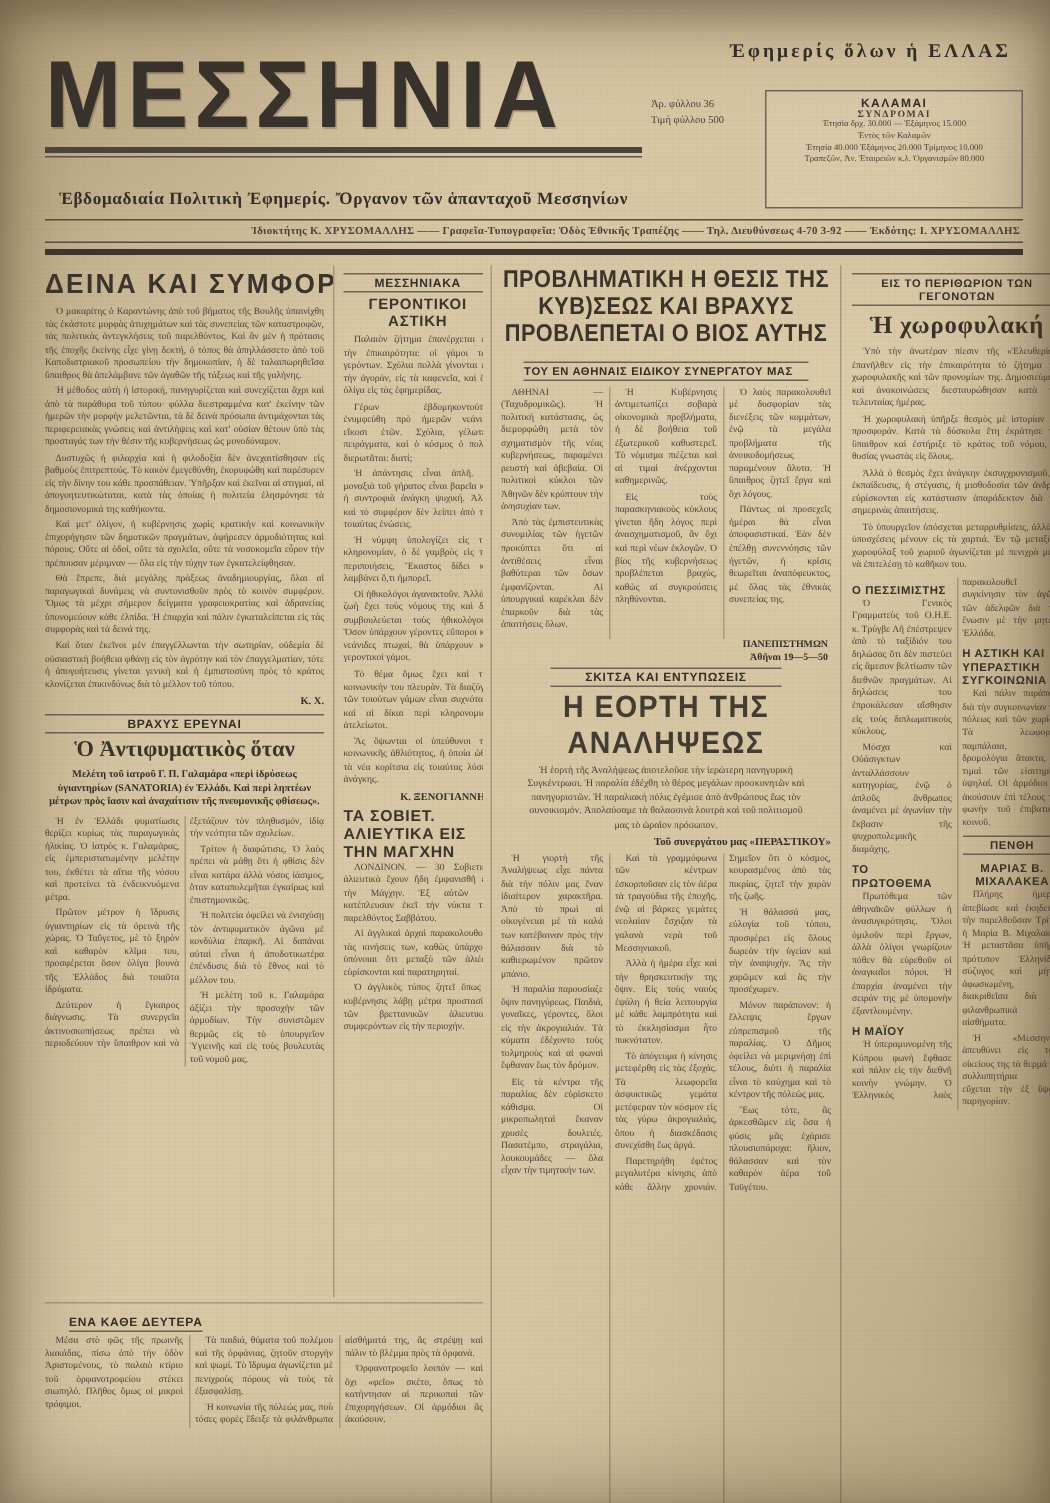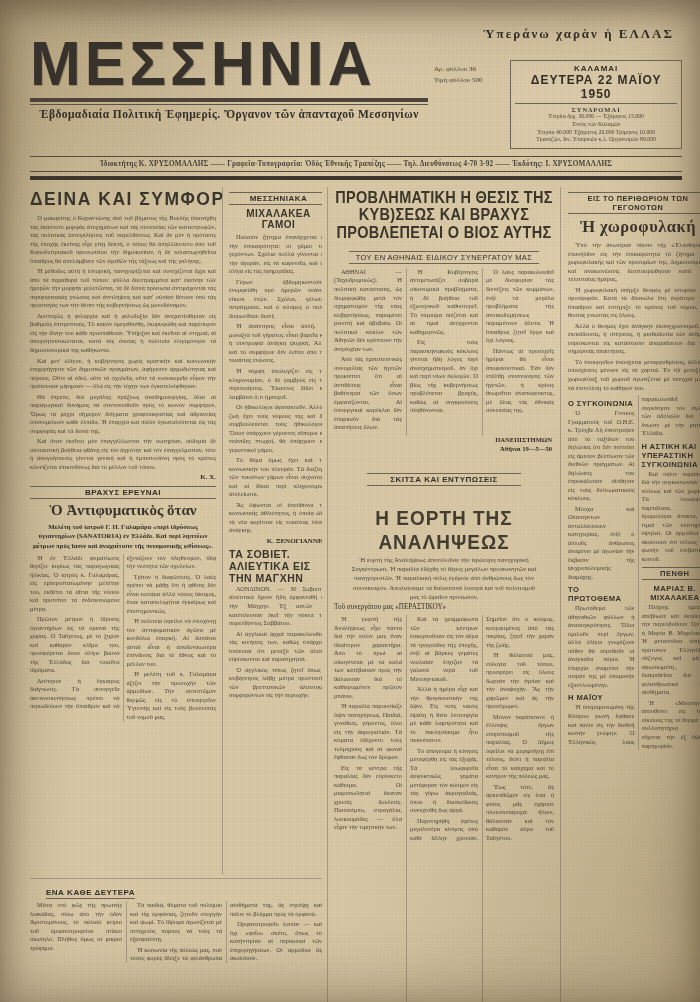--- a/index.html
+++ b/index.html
@@ -43,34 +43,34 @@
   .brand h1{
     margin:0;font-family:"Liberation Sans",sans-serif;font-weight:bold;
     font-size:61px;line-height:.92;letter-spacing:4px;color:#37322b;
     transform:scaleY(1.04);transform-origin:top left;white-space:nowrap;
     text-shadow:1px 1px 0 rgba(50,40,25,.25);
   }
   .brand-rules{margin-top:8px;}
   .brand-rules .thick{height:4px;background:#4c443a;}
   .brand-rules .thin{height:1px;background:#5c5346;margin-top:2px;}
   .subtitle{width:398px;text-align:center;font-weight:bold;font-size:11.5px;
-    margin-top:3px;color:var(--ink-dk);letter-spacing:.4px;}
+    margin-top:22px;color:var(--ink-dk);letter-spacing:.4px;}
   .issue-meta{width:76px;padding:30px 0 0 6px;font-size:7px;line-height:1.5;color:var(--ink);}
   .datebox{width:170px;margin-top:26px;margin-left:4px;border:1px solid var(--rule);
     padding:3px 4px 4px;background:rgba(255,248,230,.08);}
   .datebox .city{text-align:center;font-family:"Liberation Sans",sans-serif;
     font-weight:bold;font-size:8px;letter-spacing:1px;color:var(--ink-dk);}
   .datebox .date{text-align:center;font-family:"Liberation Sans",sans-serif;
     font-weight:bold;font-size:12px;letter-spacing:1px;color:#332d25;
     border-bottom:1px solid var(--rule);padding-bottom:2px;margin-bottom:2px;}
   .datebox .subs-title{text-align:center;font-weight:bold;font-size:6.5px;letter-spacing:1px;}
   .datebox .subs p{margin:0;font-size:5.8px;line-height:1.35;text-align:center;text-indent:0;}
   .publine{margin-top:7px;border-top:1.5px solid #554c3f;border-bottom:1.5px solid #554c3f;
     padding:3px 2px;font-size:7.2px;font-weight:bold;color:var(--ink);
-    letter-spacing:.2px;text-align:center;}
+    letter-spacing:.2px;text-align:right;}
   .headrule{height:4px;background:#3c362e;margin:4px 18px 0 30px;}
   
   .main{display:flex;padding:7px 18px 0 30px;height:838px;overflow:hidden;}
   .colL{width:292px;flex:none;display:flex;flex-direction:column;}
   .colL-top{display:flex;height:688px;overflow:hidden;}
   .c1{width:186px;flex:none;padding-right:6px;border-right:1px solid var(--rule-soft);overflow:hidden;}
   .c2{width:99px;flex:none;padding-left:6px;overflow:hidden;}
   .colL-bottom{border-top:1px solid var(--rule-soft);margin-top:3px;padding-top:2px;
     height:142px;overflow:hidden;}
   .colC{width:220px;flex:none;margin:0 5px;padding:0 6px;border-left:1px solid var(--rule-soft);
@@ -91,63 +91,62 @@
   .h-antifym{font-size:15px;margin:1px 0 3px;}
   .deck{font-size:6.8px;font-weight:bold;text-align:center;line-height:1.35;
     margin:0 0 4px;color:var(--ink-dk);}
   .h-gamoi{font-family:"Liberation Sans",sans-serif;font-weight:bold;font-size:10px;
     text-align:center;letter-spacing:.5px;color:#3a352c;margin:2px 0 3px;}
   .kicker-center{font-family:"Liberation Serif",serif;font-weight:bold;font-size:13px;
     text-align:center;margin:2px 0 2px;color:var(--ink-dk);}
   .h-main{font-family:"Liberation Sans",sans-serif;font-weight:bold;font-size:14.5px;
     line-height:1.12;text-align:center;letter-spacing:.3px;color:#3a342a;
     transform:scaleY(1.12);transform-origin:top;margin:1px 0 4px;}
-  .byline-bar{font-family:"Liberation Sans",sans-serif;font-weight:normal;font-size:7.5px;
-    text-align:center;border-top:1px solid var(--rule);border-bottom:1px solid var(--rule);
+  .byline-bar{font-family:"Liberation Sans",sans-serif;font-weight:bold;font-size:7.5px;
+    border-top:1px solid var(--rule);border-bottom:1px solid var(--rule);
     width:86%;margin:14px auto 4px;padding:1px 0;color:var(--ink-dk);letter-spacing:.4px;}
   .h-eorti{font-family:"Liberation Sans",sans-serif;font-weight:bold;font-size:19px;
     text-align:center;letter-spacing:1px;color:#423c31;margin:1px 0 4px;
     transform:scaleY(1.08);transform-origin:top;}
   .eorti-deck{font-size:6.6px;text-align:center;line-height:1.4;width:84%;
     margin:0 auto 2px;color:var(--ink);}
-  .byline{text-align:left;font-weight:normal;font-size:7.2px;margin:0 0 4px;color:var(--ink-dk);}
+  .byline{text-align:right;font-weight:bold;font-size:7.2px;margin:0 0 4px;color:var(--ink-dk);}
   .h-xoro{font-size:16.5px;margin:3px 0 4px;letter-spacing:.5px;}
   .subhead{font-family:"Liberation Sans",sans-serif;font-weight:bold;font-size:7.6px;
     letter-spacing:.4px;margin:4px 0 1px;color:#37322a;break-after:avoid;}
   .h-soviet{font-family:"Liberation Sans",sans-serif;font-weight:bold;font-size:10.5px;
     line-height:1.15;text-align:left;letter-spacing:.5px;color:#3a352c;margin:3px 0 1px;}
   .kicker-left{font-family:"Liberation Sans",sans-serif;font-weight:bold;font-size:8px;
     letter-spacing:.5px;color:var(--ink-dk);border-bottom:1px solid var(--rule);
     display:inline-block;padding-bottom:1px;margin:1px 16px 2px;}
   .h-orfano{font-size:15px;text-align:left;margin:0 0 3px;padding-left:14px;}
   .dateline{text-align:right;font-size:6.6px;font-weight:bold;color:var(--ink-dk);margin:0 2px 2px 0;}
 </style>
 </head>
 <body>
 
 <div class="page">
 
   <header class="masthead">
-    <div class="motto">Ὑπεράνω χαρὰν ἡ ΕΛΛΑΣ</div>
+    <div class="motto">Ἐφημερίς ὅλων ἡ ΕΛΛΑΣ</div>
     <div class="mast-row">
       <div class="brand">
         <h1>ΜΕΣΣΗΝΙΑ</h1>
         <div class="brand-rules">
           <div class="thick"></div>
             <div class="thin"></div>
         </div>
         <div class="subtitle">Ἑβδομαδιαία Πολιτικὴ Ἐφημερίς. Ὄργανον τῶν ἁπανταχοῦ Μεσσηνίων</div>
       </div>
       <div class="issue-meta">
         <div>Ἀρ. φύλλου 36</div>
         <div>Τιμὴ φύλλου 500</div>
       </div>
       <div class="datebox">
         <div class="city">ΚΑΛΑΜΑΙ</div>
-        <div class="date">ΔΕΥΤΕΡΑ 22 ΜΑΪΟΥ 1950</div>
         <div class="subs-title">ΣΥΝΔΡΟΜΑΙ</div>
         <div class="subs">
             <p class="bp">Ἐτησία δρχ. 30.000 — Ἐξάμηνος 15.000</p>
             <p class="bp">Ἐντὸς τῶν Καλαμῶν</p>
             <p class="bp">Ἐτησία 40.000  Ἐξάμηνος 20.000  Τρίμηνος 10.000</p>
             <p class="bp">Τραπεζῶν, Ἀν. Ἑταιρειῶν κ.λ. Ὀργανισμῶν 80.000</p>
           </div>
       </div>
     </div>
     <div class="publine">Ἰδιοκτήτης Κ. ΧΡΥΣΟΜΑΛΛΗΣ  ——  Γραφεῖα-Τυπογραφεῖα: Ὁδὸς Ἐθνικῆς Τραπέζης  ——  Τηλ. Διευθύνσεως 4-70  3-92  ——  Ἐκδότης: Ι. ΧΡΥΣΟΜΑΛΛΗΣ</div>
@@ -179,21 +178,21 @@
               <p class="bp">Πρῶτον μέτρον ἡ ἵδρυσις ὑγιαντηρίων εἰς τὰ ὀρεινὰ τῆς χώρας. Ὁ Ταΰγετος, μὲ τὸ ξηρὸν καὶ καθαρὸν κλῖμα του, προσφέρεται ὅσον ὀλίγα βουνὰ τῆς Ἑλλάδος διὰ τοιαῦτα ἱδρύματα.</p>
               <p class="bp">Δεύτερον ἡ ἔγκαιρος διάγνωσις. Τὰ συνεργεῖα ἀκτινοσκοπήσεως πρέπει νὰ περιοδεύουν τὴν ὕπαιθρον καὶ νὰ ἐξετάζουν τὸν πληθυσμόν, ἰδίᾳ τὴν νεότητα τῶν σχολείων.</p>
               <p class="bp">Τρίτον ἡ διαφώτισις. Ὁ λαὸς πρέπει νὰ μάθῃ ὅτι ἡ φθίσις δὲν εἶναι κατάρα ἀλλὰ νόσος ἰάσιμος, ὅταν καταπολεμῆται ἐγκαίρως καὶ ἐπιστημονικῶς.</p>
               <p class="bp">Ἡ πολιτεία ὀφείλει νὰ ἐνισχύσῃ τὸν ἀντιφυματικὸν ἀγῶνα μὲ κονδύλια ἐπαρκῆ. Αἱ δαπάναι αὐταὶ εἶναι ἡ ἀποδοτικωτέρα ἐπένδυσις διὰ τὸ ἔθνος καὶ τὸ μέλλον του.</p>
               <p class="bp">Ἡ μελέτη τοῦ κ. Γαλαμάρα ἀξίζει τὴν προσοχὴν τῶν ἁρμοδίων. Τὴν συνιστῶμεν θερμῶς εἰς τὸ ὑπουργεῖον Ὑγιεινῆς καὶ εἰς τοὺς βουλευτὰς τοῦ νομοῦ μας.</p>
             </div>
         </section>
 
         <section class="c2">
           <div class="kicker-box">ΜΕΣΣΗΝΙΑΚΑ</div>
-          <h3 class="h-gamoi">ΜΙΧΑΛΑΚΕΑ ΓΑΜΟΙ</h3>
+          <h3 class="h-gamoi">ΓΕΡΟΝΤΙΚΟΙ ΑΣΤΙΚΗ</h3>
           <div>
               <p class="bp">Παλαιὸν ζήτημα ἐπανέρχεται εἰς τὴν ἐπικαιρότητα: οἱ γάμοι τῶν γερόντων. Σχόλια πολλὰ γίνονται εἰς τὴν ἀγοράν, εἰς τὰ καφενεῖα, καὶ ὄχι ὀλίγα εἰς τὰς ἐφημερίδας.</p>
               <p class="bp">Γέρων ἑβδομηκοντούτης ἐνυμφεύθη πρὸ ἡμερῶν νεάνιδα εἴκοσι ἐτῶν. Σχόλια, γέλωτες, πειράγματα, καὶ ὁ κόσμος ὁ πολὺς διερωτᾶται: διατί;</p>
               <p class="bp">Ἡ ἀπάντησις εἶναι ἁπλῆ. Ἡ μοναξιὰ τοῦ γήρατος εἶναι βαρεῖα καὶ ἡ συντροφιὰ ἀνάγκη ψυχική. Ἀλλὰ καὶ τὸ συμφέρον δὲν λείπει ἀπὸ τὰς τοιαύτας ἑνώσεις.</p>
               <p class="bp">Ἡ νύμφη ὑπολογίζει εἰς τὴν κληρονομίαν, ὁ δὲ γαμβρὸς εἰς τὰς περιποιήσεις. Ἕκαστος δίδει καὶ λαμβάνει ὅ,τι ἠμπορεῖ.</p>
               <p class="bp">Οἱ ἠθικολόγοι ἀγανακτοῦν. Ἀλλὰ ἡ ζωὴ ἔχει τοὺς νόμους της καὶ δὲν συμβουλεύεται τοὺς ἠθικολόγους. Ὅσον ὑπάρχουν γέροντες εὔποροι καὶ νεάνιδες πτωχαί, θὰ ὑπάρχουν καὶ γεροντικοὶ γάμοι.</p>
               <p class="bp">Τὸ θέμα ὅμως ἔχει καὶ τὴν κοινωνικήν του πλευράν. Τὰ διαζύγια τῶν τοιούτων γάμων εἶναι συχνότατα καὶ αἱ δίκαι περὶ κληρονομιῶν ἀτελείωτοι.</p>
               <p class="bp">Ἂς ὄψωνται οἱ ὑπεύθυνοι τῆς κοινωνικῆς ἀθλιότητος, ἡ ὁποία ὠθεῖ τὰ νέα κορίτσια εἰς τοιαύτας λύσεις ἀνάγκης.</p>
             </div>
           <div class="sig">Κ. ΞΕΝΟΓΙΑΝΝΗΣ</div>
@@ -227,21 +226,21 @@
             <p class="bp">Ἡ Κυβέρνησις ἀντιμετωπίζει σοβαρὰ οἰκονομικὰ προβλήματα, ἡ δὲ βοήθεια τοῦ ἐξωτερικοῦ καθυστερεῖ. Τὸ νόμισμα πιέζεται καὶ αἱ τιμαὶ ἀνέρχονται καθημερινῶς.</p>
             <p class="bp">Εἰς τοὺς παρασκηνιακοὺς κύκλους γίνεται ἤδη λόγος περὶ ἀνασχηματισμοῦ, ἂν ὄχι καὶ περὶ νέων ἐκλογῶν. Ὁ βίος τῆς κυβερνήσεως προβλέπεται βραχύς, καθὼς αἱ συγκρούσεις πληθύνονται.</p>
             <p class="bp">Ὁ λαὸς παρακολουθεῖ μὲ δυσφορίαν τὰς διενέξεις τῶν κομμάτων, ἐνῷ τὰ μεγάλα προβλήματα τῆς ἀνοικοδομήσεως παραμένουν ἄλυτα. Ἡ ὕπαιθρος ζητεῖ ἔργα καὶ ὄχι λόγους.</p>
             <p class="bp">Πάντως αἱ προσεχεῖς ἡμέραι θὰ εἶναι ἀποφασιστικαί. Ἐὰν δὲν ἐπέλθῃ συνεννόησις τῶν ἡγετῶν, ἡ κρίσις θεωρεῖται ἀναπόφευκτος, μὲ ὅλας τὰς ἐθνικὰς συνεπείας της.</p>
           </div>
         <div class="dateline">ΠΑΝΕΠΙΣΤΗΜΩΝ</div>
         <div class="dateline">Ἀθῆναι 19—5—50</div>
       </section>
 
       <section>
-        <div class="kicker-box" style="width:70%;margin:21px auto;">ΣΚΙΤΣΑ ΚΑΙ ΕΝΤΥΠΩΣΕΙΣ</div>
+        <div class="kicker-box" style="width:70%;margin:3px auto;">ΣΚΙΤΣΑ ΚΑΙ ΕΝΤΥΠΩΣΕΙΣ</div>
         <h2 class="h-eorti">Η ΕΟΡΤΗ ΤΗΣ ΑΝΑΛΗΨΕΩΣ</h2>
         <div class="eorti-deck">Ἡ ἑορτὴ τῆς Ἀναλήψεως ἀποτελοῦσε τὴν ἱερώτερη πανηγυρικὴ Συγκέντρωσι. Ἡ παραλία ἐδέχθη τὸ θέρος μεγάλων προσκυνητῶν καὶ πανηγυριστῶν. Ἡ παραλιακὴ πόλις ἐγέμισε ἀπὸ ἀνθρώπους ἕως τὸν συνοικισμόν. Ἀπολαύσαμε τὰ θαλασσινὰ λουτρὰ καὶ τοῦ πολιτισμοῦ μας τὸ ὡραῖον πρόσωπον.</div>
         <div class="byline">Τοῦ συνεργάτου μας «ΠΕΡΑΣΤΙΚΟΥ»</div>
         <div class="cols3" style="height:470px;overflow:hidden;">
             <p class="bp">Ἡ γιορτὴ τῆς Ἀναλήψεως εἶχε πάντα διὰ τὴν πόλιν μας ἕναν ἰδιαίτερον χαρακτῆρα. Ἀπὸ τὸ πρωὶ αἱ οἰκογένειαι μὲ τὰ καλά των κατέβαιναν πρὸς τὴν θάλασσαν διὰ τὸ καθιερωμένον πρῶτον μπάνιο.</p>
             <p class="bp">Ἡ παραλία παρουσίαζε ὄψιν πανηγύρεως. Παιδιά, γυναῖκες, γέροντες, ὅλοι εἰς τὴν ἀκρογιαλιάν. Τὰ κύματα ἐδέχοντο τοὺς τολμηροὺς καὶ αἱ φωναὶ ἔφθαναν ἕως τὸν δρόμον.</p>
             <p class="bp">Εἰς τὰ κέντρα τῆς παραλίας δὲν εὑρίσκετο κάθισμα. Οἱ μικροπωληταὶ ἔκαναν χρυσὲς δουλειές. Πασατέμπο, στραγάλια, λουκουμάδες — ὅλα εἶχαν τὴν τιμητικήν των.</p>
             <p class="bp">Καὶ τὰ γραμμόφωνα τῶν κέντρων ἐσκορποῦσαν εἰς τὸν ἀέρα τὰ τραγούδια τῆς ἐποχῆς, ἐνῷ αἱ βάρκες γεμάτες νεολαίαν ἔσχιζαν τὰ γαλανὰ νερὰ τοῦ Μεσσηνιακοῦ.</p>
             <p class="bp">Ἀλλὰ ἡ ἡμέρα εἶχε καὶ τὴν θρησκευτικήν της ὄψιν. Εἰς τοὺς ναοὺς ἐψάλη ἡ θεία λειτουργία μὲ κάθε λαμπρότητα καὶ τὸ ἐκκλησίασμα ἦτο πυκνότατον.</p>
             <p class="bp">Τὸ ἀπόγευμα ἡ κίνησις μετεφέρθη εἰς τὰς ἐξοχάς. Τὰ λεωφορεῖα ἀσφυκτικῶς γεμάτα μετέφεραν τὸν κόσμον εἰς τὰς γύρω ἀκρογιαλιάς, ὅπου ἡ διασκέδασις συνεχίσθη ἕως ἀργά.</p>
@@ -259,21 +258,21 @@
         <h2 class="h-serif h-xoro">Ἡ χωροφυλακή</h2>
         <div>
             <p class="bp">Ὑπὸ τὴν ἀνωτέραν πίεσιν τῆς «Ἐλευθερίας» ἐπανῆλθεν εἰς τὴν ἐπικαιρότητα τὸ ζήτημα τῆς χωροφυλακῆς καὶ τῶν προνομίων της. Δημοσιεύματα καὶ ἀνακοινώσεις διεσταυρώθησαν κατὰ τὰς τελευταίας ἡμέρας.</p>
             <p class="bp">Ἡ χωροφυλακὴ ὑπῆρξε θεσμὸς μὲ ἱστορίαν καὶ προσφοράν. Κατὰ τὰ δύσκολα ἔτη ἐκράτησε τὴν ὕπαιθρον καὶ ἐστήριξε τὸ κράτος τοῦ νόμου, μὲ θυσίας γνωστὰς εἰς ὅλους.</p>
             <p class="bp">Ἀλλὰ ὁ θεσμὸς ἔχει ἀνάγκην ἐκσυγχρονισμοῦ. Ἡ ἐκπαίδευσις, ἡ στέγασις, ἡ μισθοδοσία τῶν ἀνδρῶν εὑρίσκονται εἰς κατάστασιν ἀπαράδεκτον διὰ τὰς σημερινὰς ἀπαιτήσεις.</p>
             <p class="bp">Τὸ ὑπουργεῖον ὑπόσχεται μεταρρυθμίσεις, ἀλλὰ αἱ ὑποσχέσεις μένουν εἰς τὰ χαρτιά. Ἐν τῷ μεταξὺ ὁ χωροφύλαξ τοῦ χωριοῦ ἀγωνίζεται μὲ πενιχρὰ μέσα νὰ ἐπιτελέσῃ τὸ καθῆκον του.</p>
           </div>
 
         <div class="cols2" style="margin-top:3px;">
           <div>
-            <div class="subhead">Ο ΣΥΓΚΟΙΝΩΝΙΑ</div>
+            <div class="subhead">Ο ΠΕΣΣΙΜΙΣΤΗΣ</div>
             <div>
                 <p class="bp">Ὁ Γενικὸς Γραμματεὺς τοῦ Ο.Η.Ε. κ. Τρύγβε Λῆ ἐπέστρεψεν ἀπὸ τὸ ταξίδιόν του δηλώσας ὅτι δὲν πιστεύει εἰς ἄμεσον βελτίωσιν τῶν διεθνῶν πραγμάτων. Αἱ δηλώσεις του ἐπροκάλεσαν αἴσθησιν εἰς τοὺς διπλωματικοὺς κύκλους.</p>
                 <p class="bp">Μόσχα καὶ Οὐάσιγκτων ἀνταλλάσσουν κατηγορίας, ἐνῷ ὁ ἁπλοῦς ἄνθρωπος ἀναμένει μὲ ἀγωνίαν τὴν ἔκβασιν τῆς ψυχροπολεμικῆς διαμάχης.</p>
               </div>
           </div>
           <div>
             <div class="subhead">ΤΟ ΠΡΩΤΟΘΕΜΑ</div>
             <div>
                 <p class="bp">Πρωτόθεμα τῶν ἀθηναϊκῶν φύλλων ἡ ἀνασυγκρότησις. Ὅλοι ὁμιλοῦν περὶ ἔργων, ἀλλὰ ὀλίγοι γνωρίζουν πόθεν θὰ εὑρεθοῦν οἱ ἀναγκαῖοι πόροι. Ἡ ἐπαρχία ἀναμένει τὴν σειράν της μὲ ὑπομονὴν ἐξαντλουμένην.</p>
               </div>

